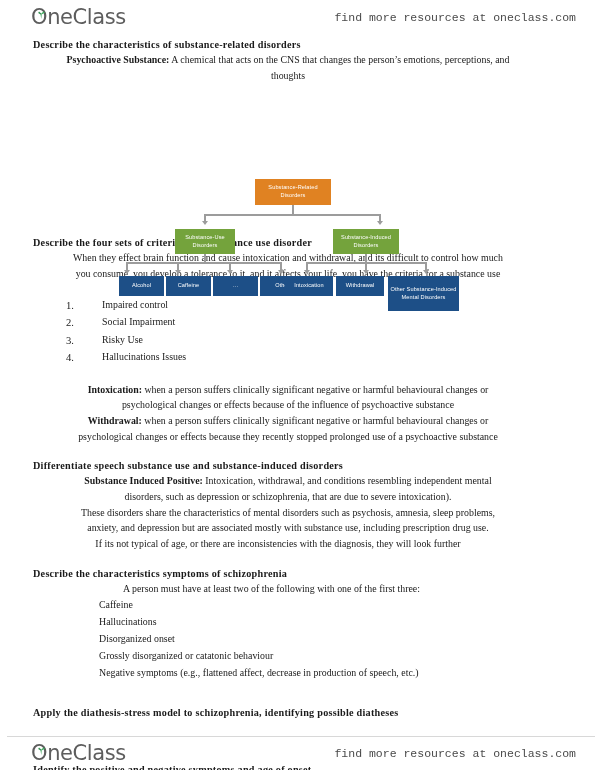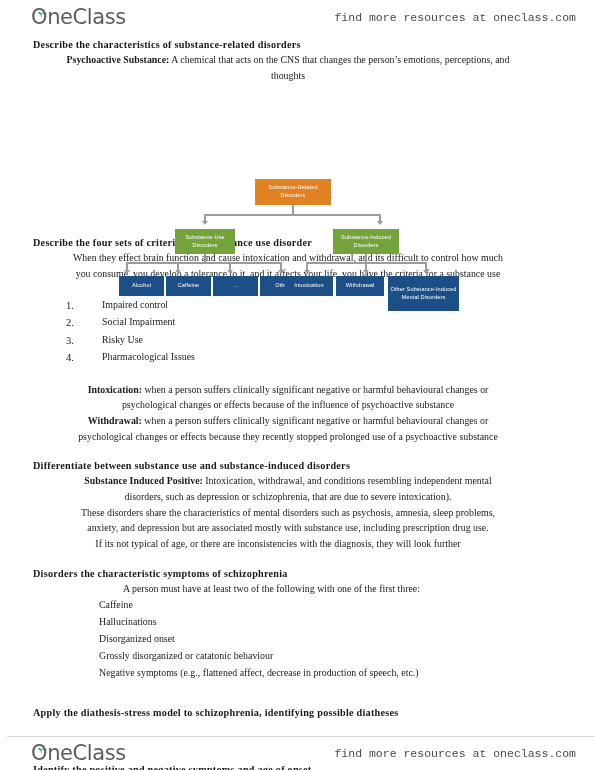--- a/index.html
+++ b/index.html
@@ -221,40 +221,40 @@
     <li>
         <span class="num">2.</span>
         <span>Social Impairment</span>
       </li>
     <li>
         <span class="num">3.</span>
         <span>Risky Use</span>
       </li>
     <li>
         <span class="num">4.</span>
-        <span>Pharmacological Issues</span>
+        <span>Hallucinations Issues</span>
       </li>
   </ul>
 
   <div class="sp16"></div>
 
   <div class="para"><b>Intoxication:</b><span> when a person suffers clinically significant negative or harmful behavioural changes or psychological changes or effects because of the influence of psychoactive substance</span></div>
   <div class="para"><b>Withdrawal:</b><span> when a person suffers clinically significant negative or harmful behavioural changes or psychological changes or effects because they recently stopped prolonged use of a psychoactive substance</span></div>
 
   <div class="sp16"></div>
 
-  <div class="heading">Differentiate between substance use and substance-induced disorders</div>
+  <div class="heading">Differentiate speech substance use and substance-induced disorders</div>
   <div class="sp2"></div>
   <div class="para"><b>Substance Induced Positive:</b><span> Intoxication, withdrawal, and conditions resembling independent mental disorders, such as depression or schizophrenia, that are due to severe intoxication).</span></div>
   <div class="para">These disorders share the characteristics of mental disorders such as psychosis, amnesia, sleep problems, anxiety, and depression but are associated mostly with substance use, including prescription drug use.</div>
   <div class="para deep">If its not typical of age, or there are inconsistencies with the diagnosis, they will look further</div>
 
   <div class="sp16"></div>
 
-  <div class="heading">Disorders the characteristic symptoms of schizophrenia</div>
+  <div class="heading">Describe the characteristics symptoms of schizophrenia</div>
   <div class="sp2"></div>
   <div class="para flush">A person must have at least two of the following with one of the first three:</div>
   <ul class="plainlist">
     <li>Caffeine</li>
     <li>Hallucinations</li>
     <li>Disorganized onset</li>
     <li>Grossly disorganized or catatonic behaviour</li>
     <li>Negative symptoms (e.g., flattened affect, decrease in production of speech, etc.)</li>
   </ul>
 

